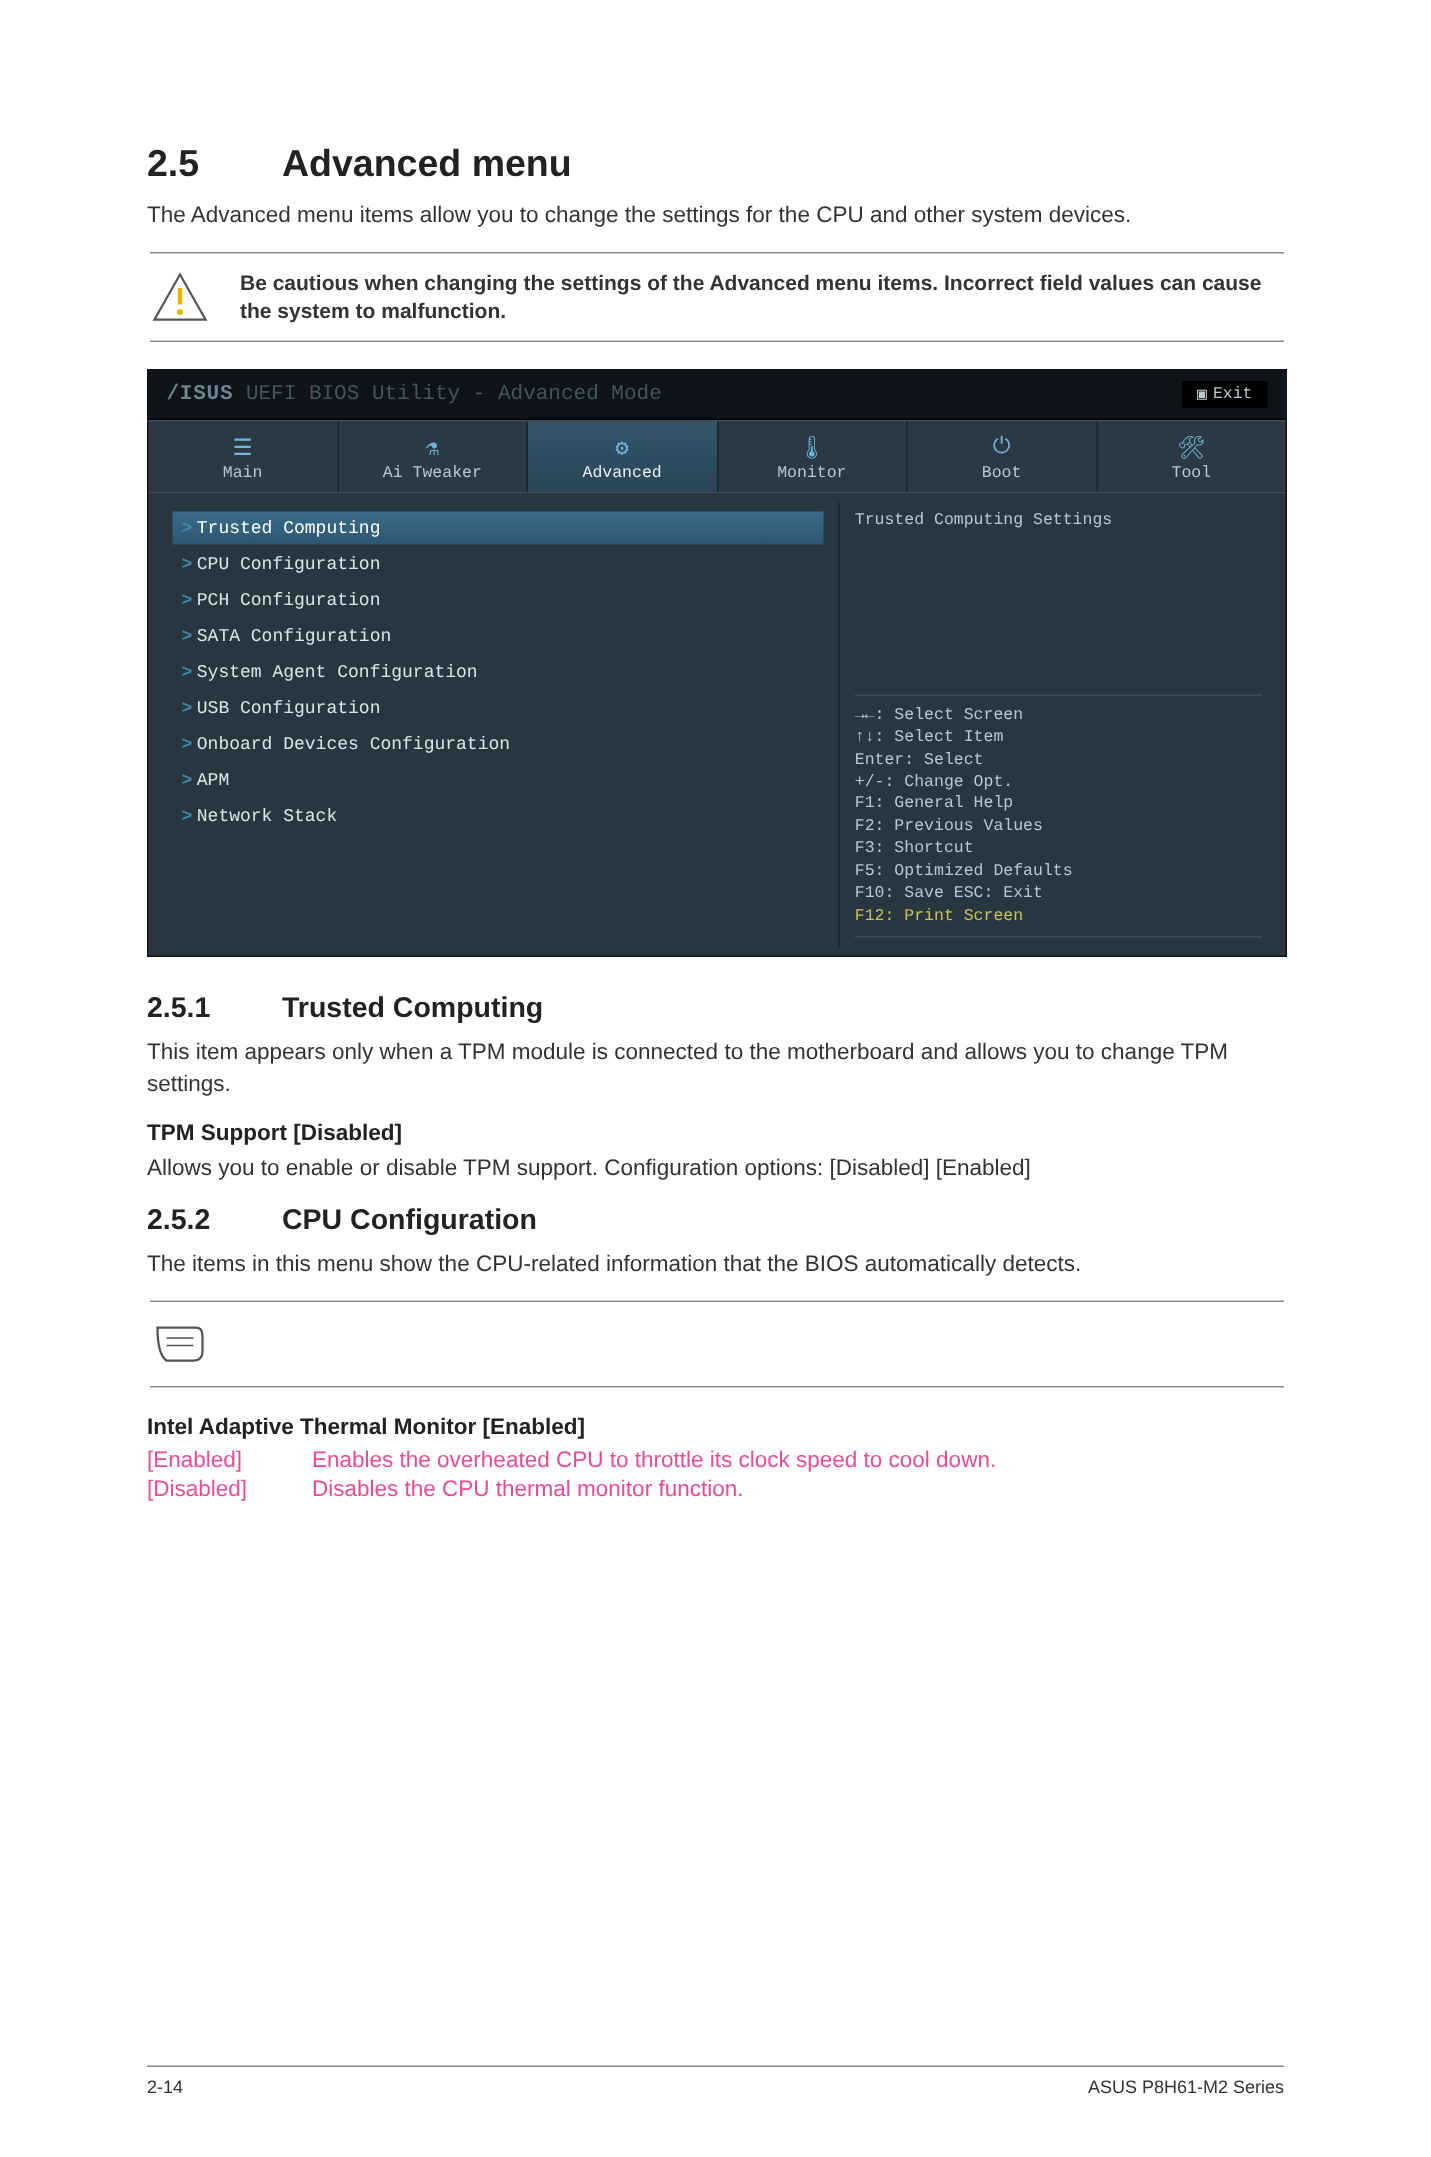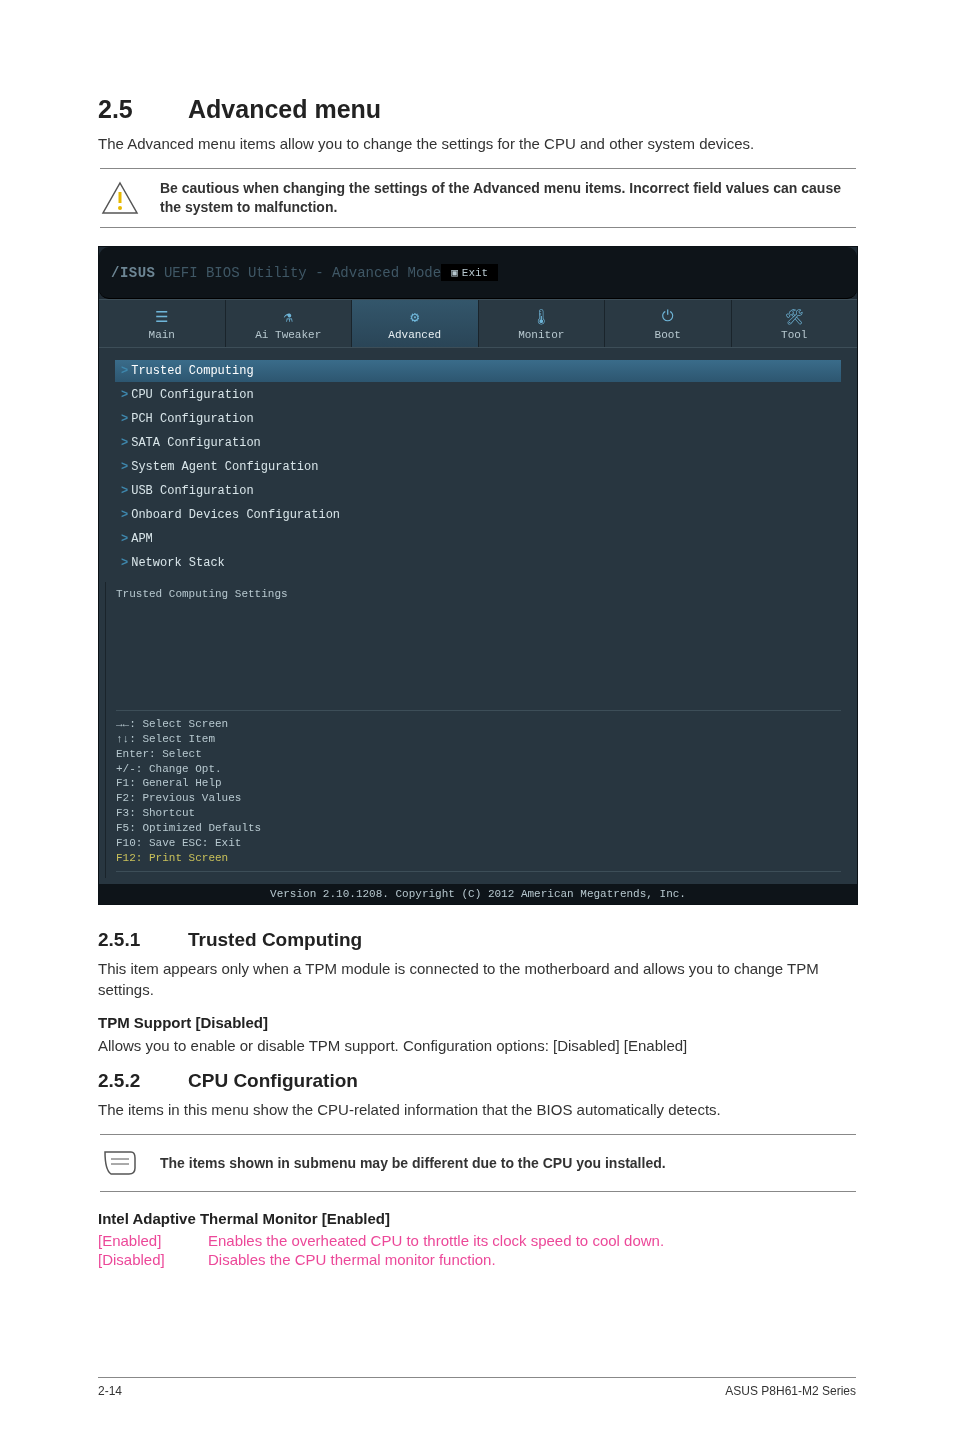--- a/index.html
+++ b/index.html
@@ -24,35 +24,34 @@
   .note-icon { width: 40px; height: 36px; flex-shrink:0; display:flex; align-items:center; justify-content:center;}
   .note-text { font-size: 14px; color: #333; line-height: 1.35; }
 
   
   .bios {
     width: 760px; margin: 0 auto 24px auto; background: #1f2a33;
     font-family: "Courier New", monospace; color: #9fb4bf;
     border: 1px solid #0b1116;
   }
   .bios-titlebar {
-    background: #0e1419; color: #4f6b7a; font-size: 14px; padding: 17px 12px;
-    display:flex; align-items:center;
+    background: #0e1419; color: #4f6b7a; font-size: 14px; padding: 7px 12px;
+    display:flex; justify-content:space-between; align-items:center;
     border-bottom: 1px solid #000;
-    border-radius: 10px;
   }
   .bios-title-left span.brand { color: #6d8694; font-weight:bold; letter-spacing:0.5px;}
   .bios-title-left span.sub { color:#3f5765; }
   .bios-exit { background:#000; color:#b7c8cf; font-size:11px; padding:2px 10px; display:flex; align-items:center; gap:4px;}
   .bios-tabs { display:flex; background:#2a3943; border-top:1px solid #3d4e58; border-bottom:1px solid #3d4e58;}
   .bios-tab { flex:1; text-align:center; padding: 8px 0 6px 0; font-size:12px; color:#b7c8cf; border-right:1px solid #1a242b;}
   .bios-tab:last-child{border-right:none;}
   .bios-tab.active { background: linear-gradient(#33566b,#2a4557); color:#e8f0f3; }
   .bios-tab .tab-icon { display:block; height:18px; margin-bottom:3px; font-size:15px; color:#6fb6d9; }
   .bios-tab .tab-label { display:block; font-size:11px;}
-  .bios-body { display:flex; min-height: 290px; padding: 6px; background: #283640; flex-direction: column;}
+  .bios-body { display:flex; min-height: 290px; padding: 6px; background: #283640;}
   .bios-left { flex: 1.6; padding: 6px 10px;}
   .bios-right { flex: 1; padding:6px 10px; border-left: 1px solid #1a242b; font-size:11px; color:#b7c8cf;}
   .menu-item { font-size:12px; padding: 4px 6px; margin-bottom:2px; color:#d9e6ea;}
   .menu-item.selected { background: linear-gradient(#3a6c8a,#2d5670); color:#fff;}
   .menu-item .chev { color:#3e87ad; font-weight:bold; margin-right:3px;}
   .bios-help { margin-top: 110px; border-top:1px solid #3d4e58; border-bottom:1px solid #3d4e58; padding:6px 0; font-size:11px; line-height:1.35;}
   .bios-help .yellow { color:#c9c15a; }
   .bios-footer { background:#0e1419; color:#b7c8cf; font-size:11px; text-align:center; padding:4px;}
 
   .subhead { font-size: 19px; font-weight:bold; color:#222; margin: 14px 0 8px 0;}
@@ -144,21 +143,20 @@
         <div>+/-: Change Opt.</div>
         <div>F1: General Help</div>
         <div>F2: Previous Values</div>
         <div>F3: Shortcut</div>
         <div>F5: Optimized Defaults</div>
         <div>F10: Save  ESC: Exit</div>
         <div class="yellow">F12: Print Screen</div>
       </div>
     </div>
   </div>
-  <div class="bios-footer">Version 2.10.1208. Copyright (C) 2012 American Megatrends, Inc.</div>
 </div>
 
 <h2 class="subhead">
   <span class="num">2.5.1</span><span>Trusted Computing</span>
 </h2>
 <p class="body-text">This item appears only when a TPM module is connected to the motherboard and allows you to change TPM settings.</p>
 <div class="setting-head">TPM Support [Disabled]</div>
 <p class="body-text">Allows you to enable or disable TPM support. Configuration options: [Disabled] [Enabled]</p>
 
 <h2 class="subhead">
@@ -167,21 +165,20 @@
 <p class="body-text">The items in this menu show the CPU-related information that the BIOS automatically detects.</p>
 
 <div class="note-box">
   <div class="note-icon">
     <svg width="38" height="30" viewBox="0 0 38 30">
         <path d="M4 4 L30 4 Q34 4 34 10 L34 20 Q34 26 28 26 L10 26 Q4 22 4 4 Z" fill="none" stroke="#555" stroke-width="1.5"></path>
         <line x1="10" y1="11" x2="28" y2="11" stroke="#555"></line>
         <line x1="10" y1="16" x2="28" y2="16" stroke="#555"></line>
       </svg>
   </div>
-  <div class="note-text">The items shown in submenu may be different due to the CPU you installed.</div>
 </div>
 
 <div class="setting-head">Intel Adaptive Thermal Monitor [Enabled]</div>
 <div class="opt-row">
   <div class="k">[Enabled]</div>
   <div>Enables the overheated CPU to throttle its clock speed to cool down.</div>
 </div>
 <div class="opt-row">
   <div class="k">[Disabled]</div>
   <div>Disables the CPU thermal monitor function.</div>

